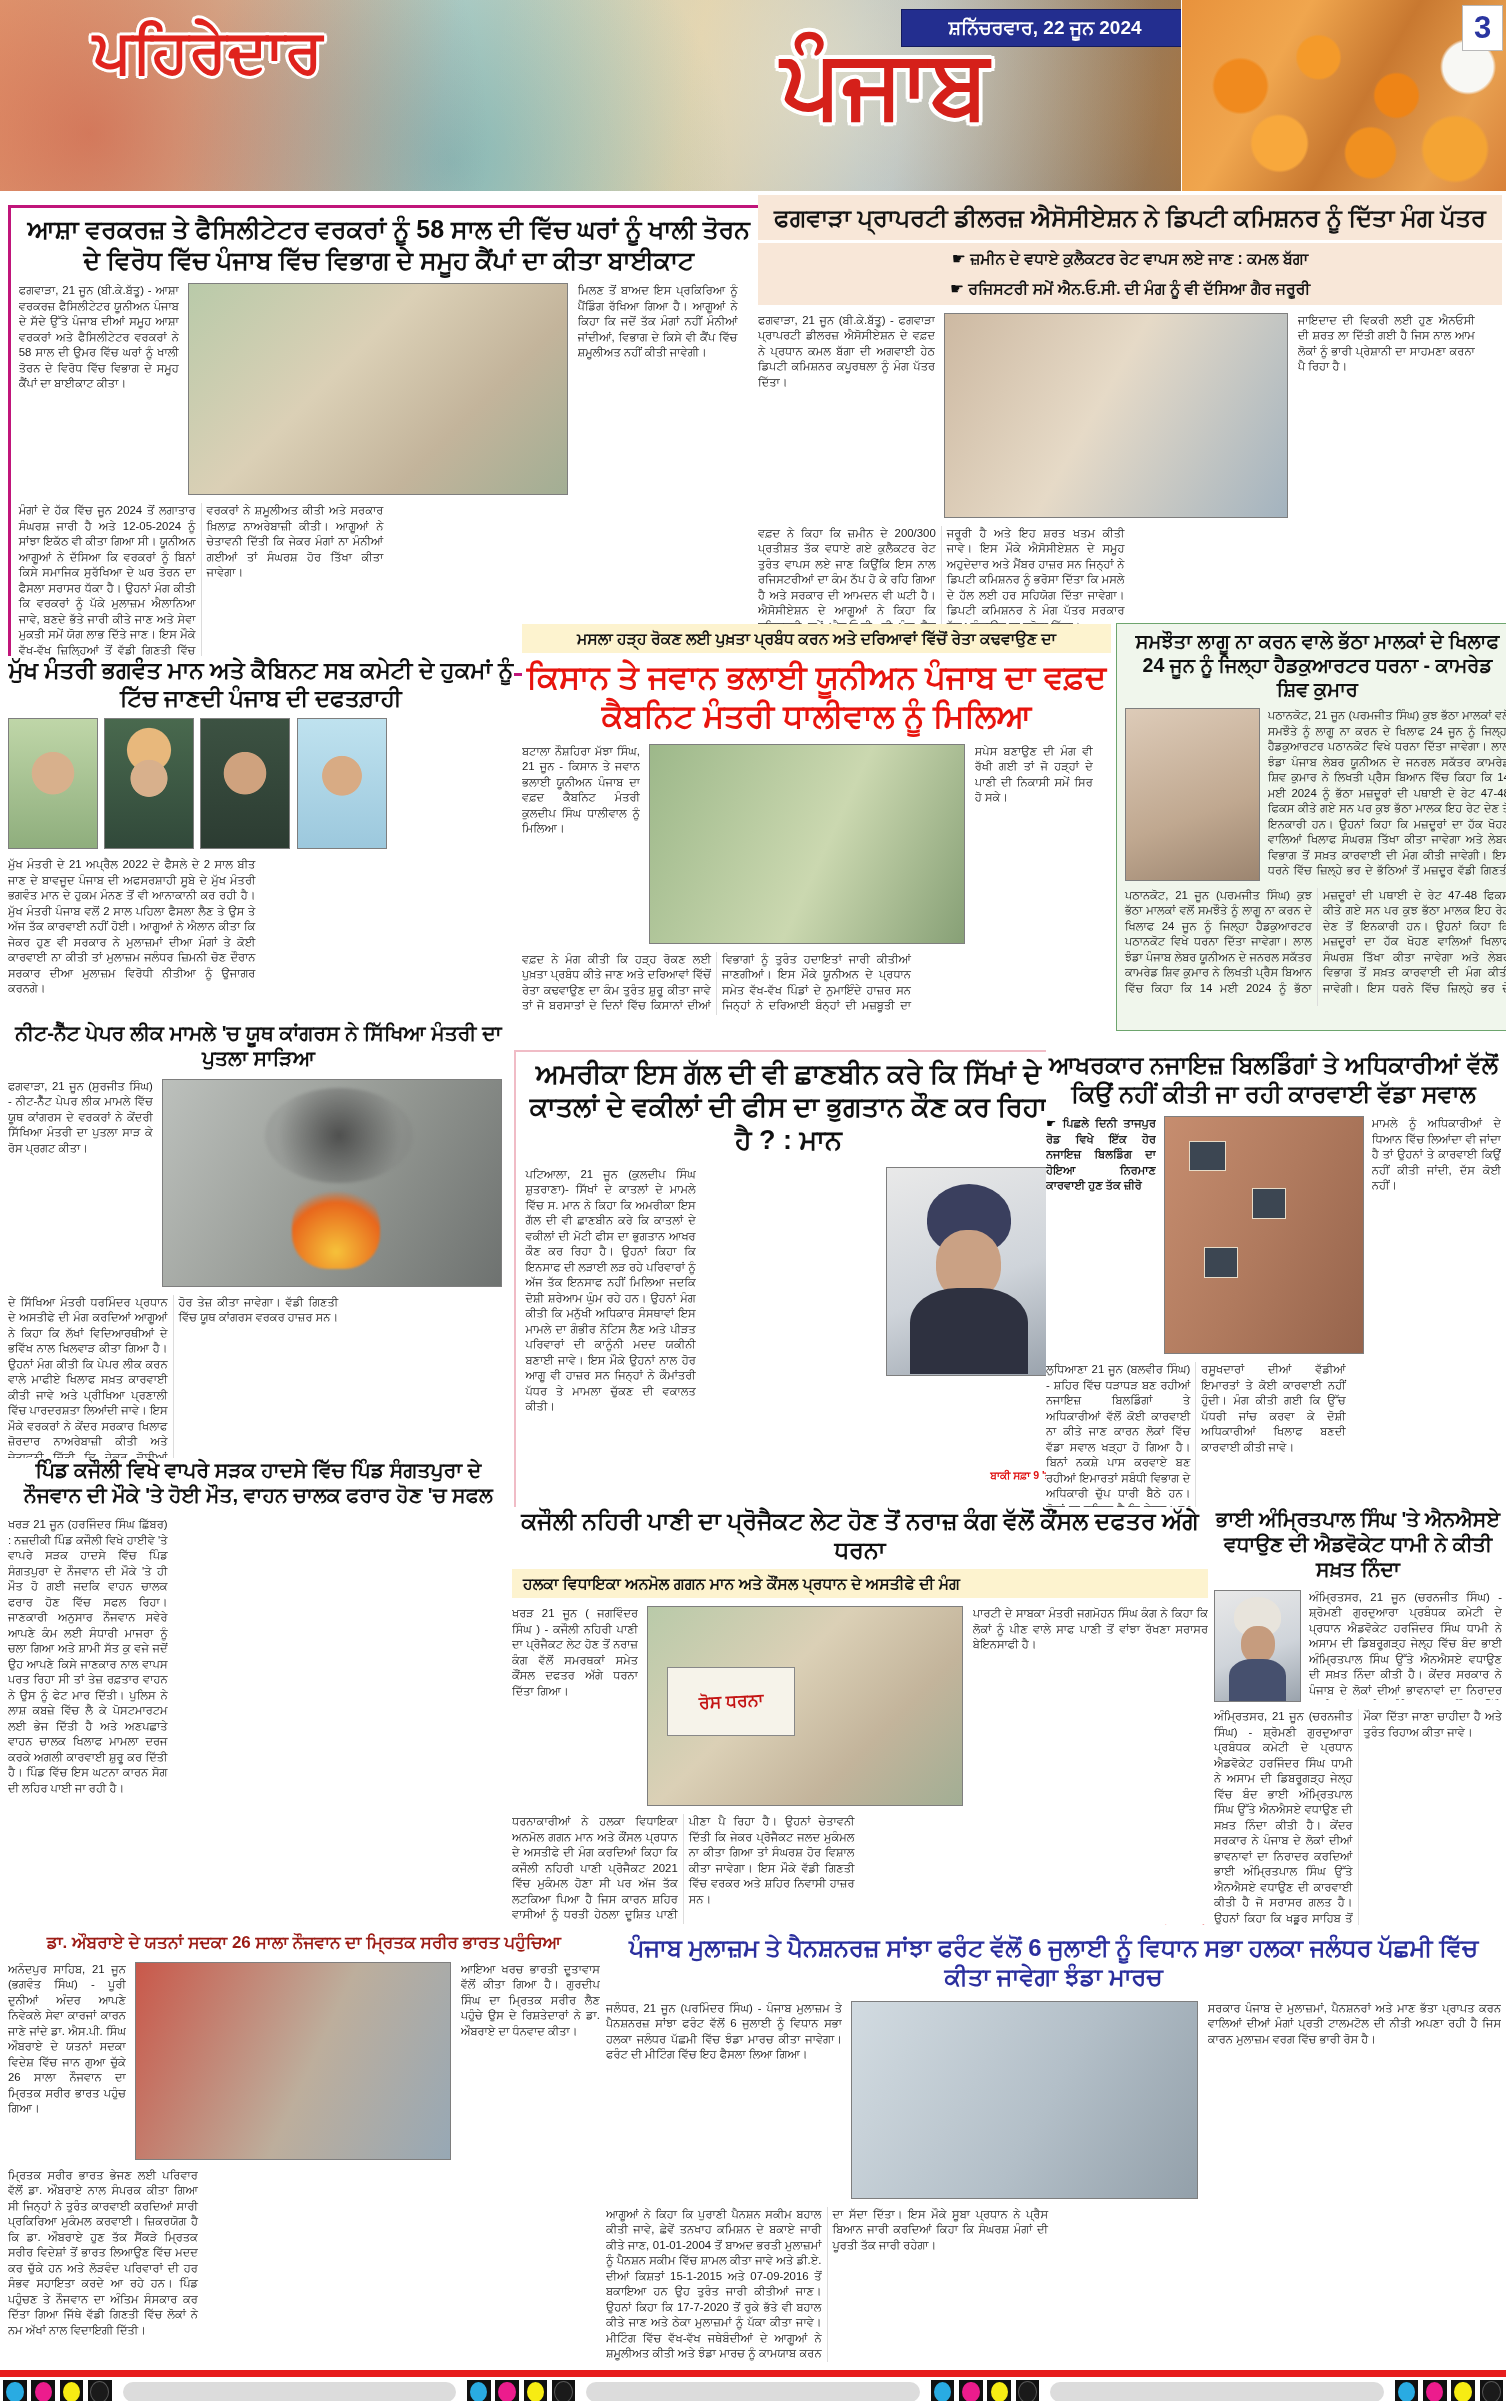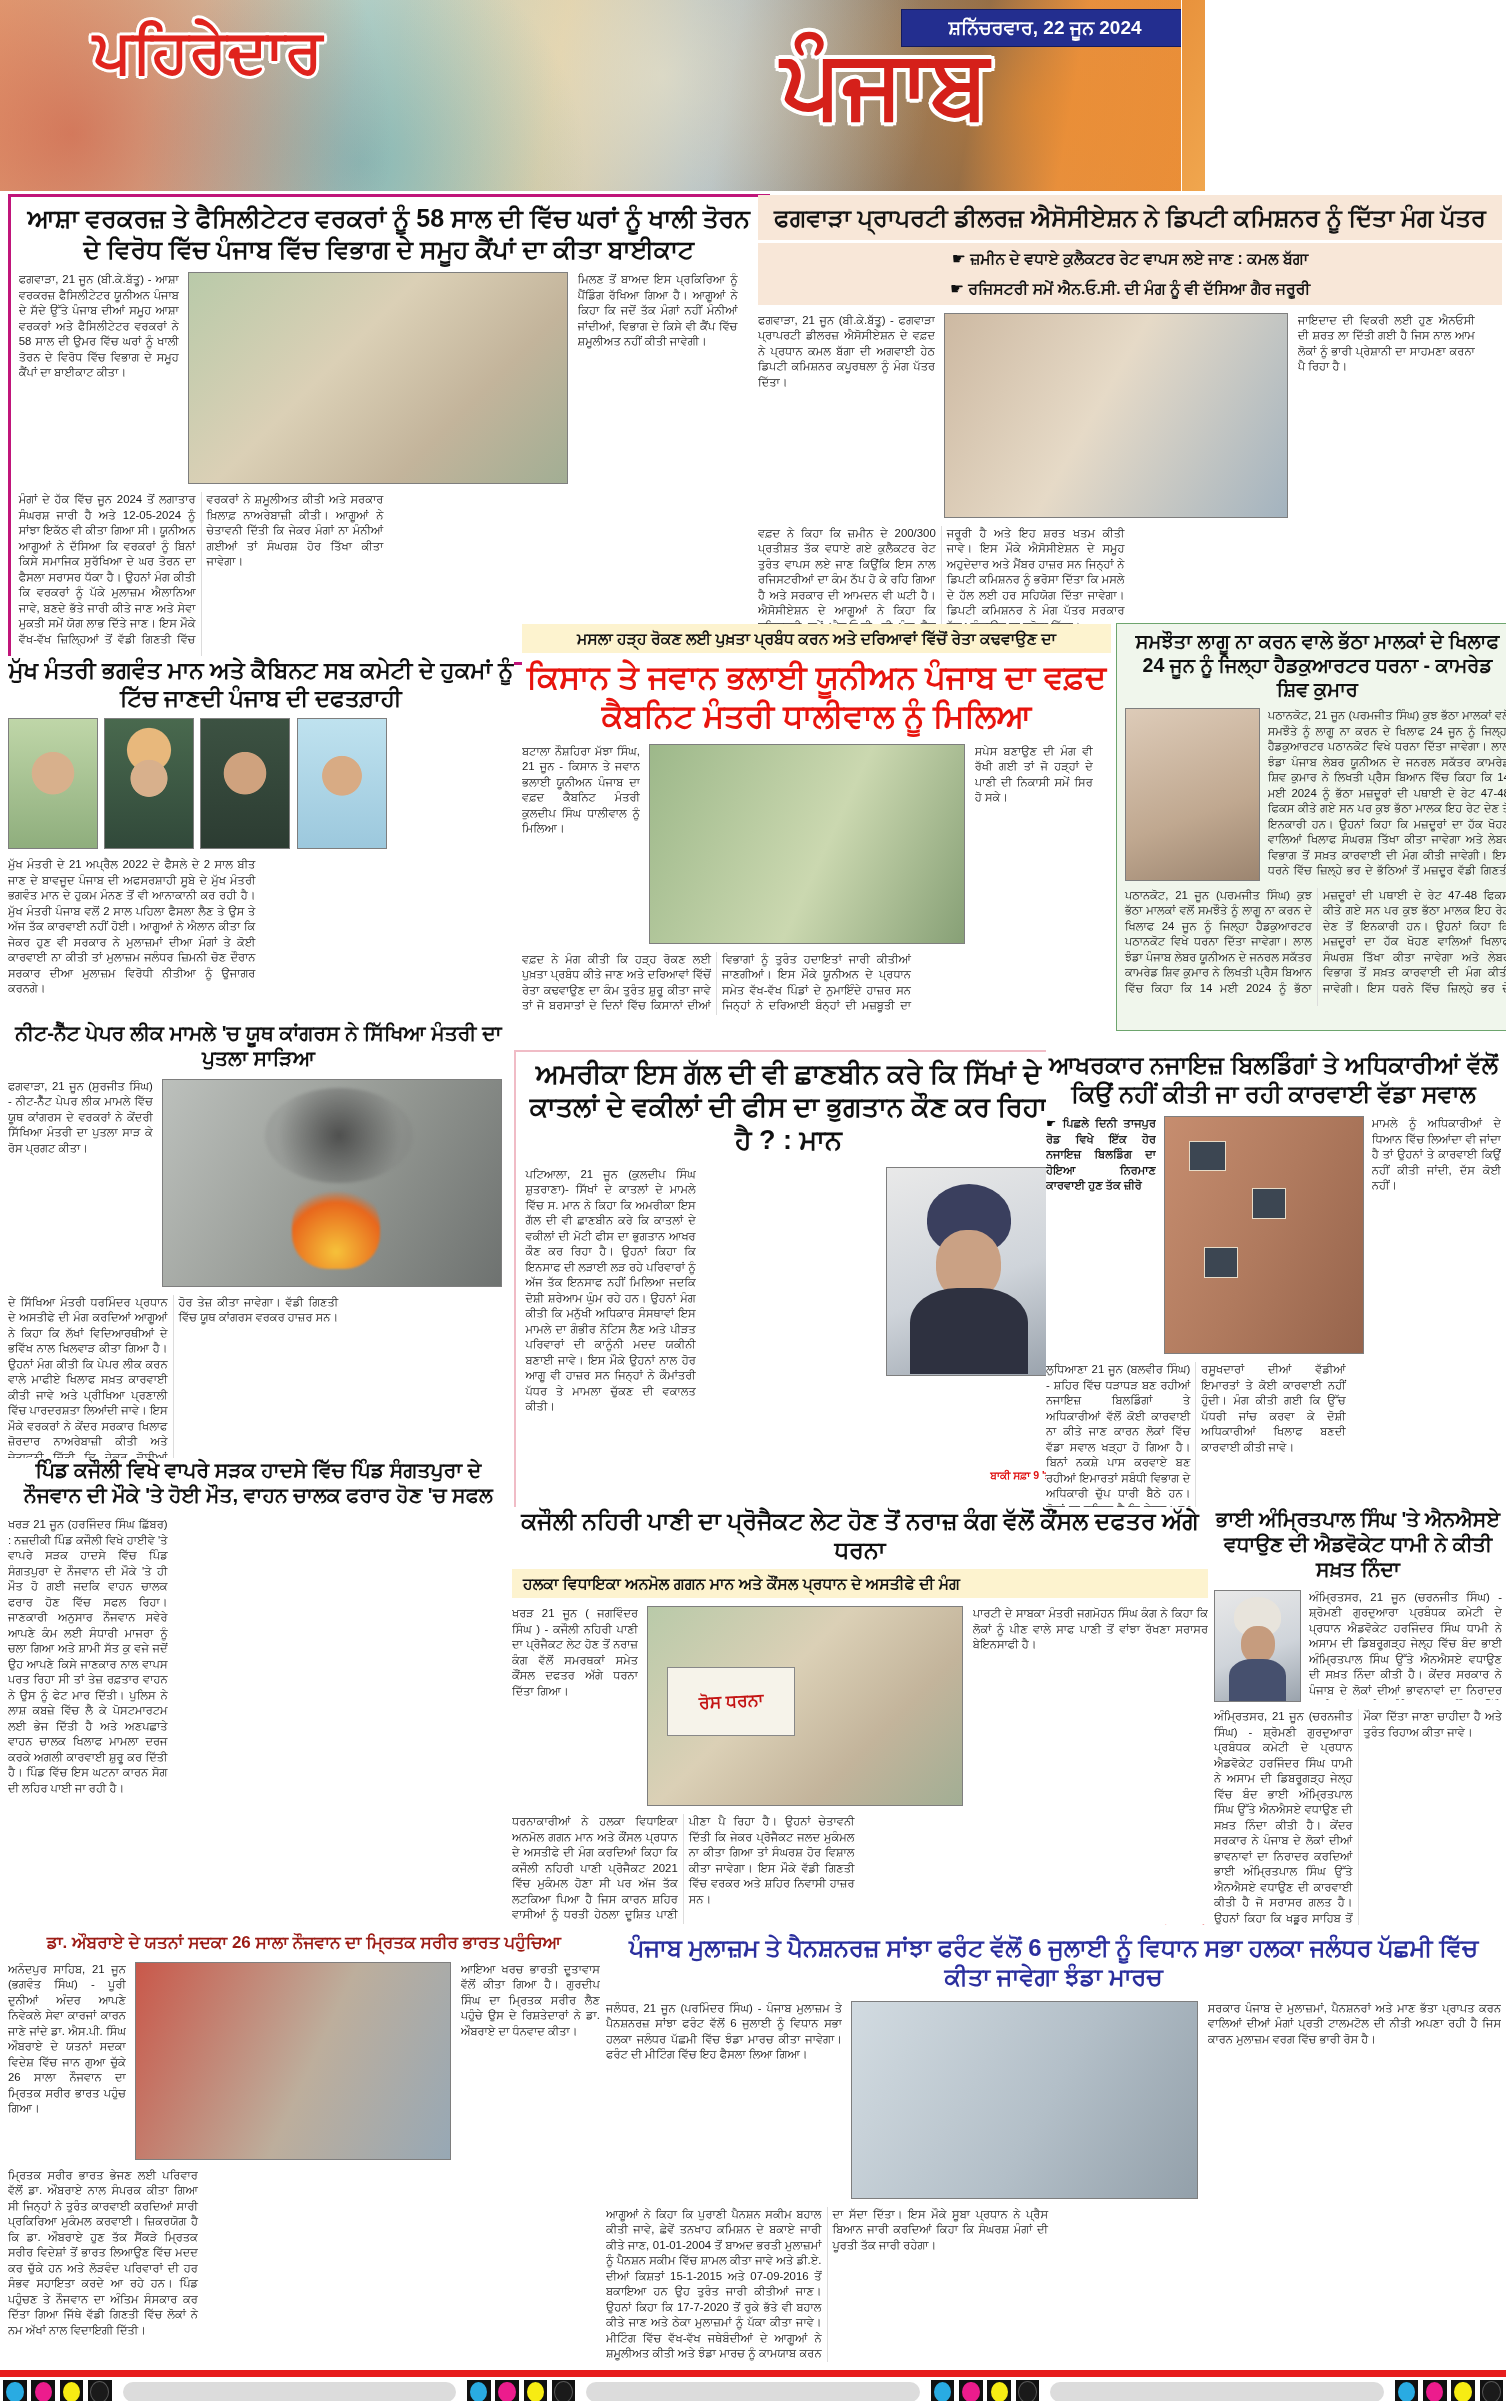--- a/index.html
+++ b/index.html
@@ -1,21 +1,21 @@
 <!DOCTYPE html>
 <html style="font-size:12.6px"><head>
 <meta charset="utf-8">
 <style>
   html,body{margin:0;padding:0;background:#e8e8e4;}
   #page{position:relative;width:1506px;height:2401px;background:#ffffff;overflow:hidden;
         font-family:"Liberation Sans","DejaVu Sans",sans-serif;color:#161616;}
   .abs{position:absolute;}
 
   
-  #masthead{left:0;top:0;width:1205px;height:191px;overflow:hidden;
+  #masthead{left:0;top:0;width:1506px;height:191px;overflow:hidden;
     background:linear-gradient(100deg,#e9b98a 0%,#d9cba8 14%,#bfd4c9 30%,#d9c9a2 46%,#9fb4c4 60%,#6f7d86 72%,#4f575e 80%,#e0924e 88%,#e88f3c 100%);}
   #masthead .wash{position:absolute;inset:0;
     background:radial-gradient(circle at 6% 70%,rgba(200,60,40,.55),transparent 28%),
                radial-gradient(circle at 30% 85%,rgba(80,160,170,.5),transparent 26%),
                radial-gradient(circle at 55% 40%,rgba(250,240,210,.55),transparent 40%),
                radial-gradient(circle at 86% 55%,rgba(240,140,40,.65),transparent 34%);}
   .logo-text{font-size:60px;font-weight:900;color:#e0231d;letter-spacing:0.8px;
     text-shadow:-2.4px -2.4px 0 #fff,2.4px -2.4px 0 #fff,-2.4px 2.4px 0 #fff,2.4px 2.4px 0 #fff,0 -3.1px 0 #fff,0 3.1px 0 #fff,-3.1px 0 0 #fff,3.1px 0 0 #fff;}
   .edition-text{font-size:94px;font-weight:900;color:#d5201a;font-family:"Liberation Serif","DejaVu Serif",serif;
     text-shadow:-3.1px -3.1px 0 #fff,3.1px -3.1px 0 #fff,-3.1px 3.1px 0 #fff,3.1px 3.1px 0 #fff,0 -3.9px 0 #fff,0 3.9px 0 #fff,-3.9px 0 0 #fff,3.9px 0 0 #fff;}
@@ -88,21 +88,21 @@
         radial-gradient(circle at 42% 30%,#f49a2a 0 9%,transparent 10%),
         radial-gradient(circle at 66% 50%,#ee8416 0 9%,transparent 10%),
         radial-gradient(circle at 88% 35%,#f8f8f4 0 8%,transparent 9%),
         radial-gradient(circle at 30% 75%,#f8a83c 0 10%,transparent 11%),
         radial-gradient(circle at 58% 80%,#f09020 0 10%,transparent 11%),
         radial-gradient(circle at 84% 78%,#f4a434 0 10%,transparent 11%);"></div>
     </div>
     <div class="abs page-num-box" style="left:1462px;top:4.7px;width:39px;height:44px;">3</div>
   </div>
 
-  <div class="abs article" style="left:7.9px;top:194px;width:740px;height:452px;border:3.1px solid #c0157a;padding:6.3px 7.9px;">
+  <div class="abs article" style="left:7.9px;top:205px;width:740px;height:452px;border:3.1px solid #c0157a;padding:6.3px 7.9px;">
     <div class="hl" style="font-size:25px;">ਆਸ਼ਾ ਵਰਕਰਜ਼ ਤੇ ਫੈਸਿਲੀਟੇਟਰ ਵਰਕਰਾਂ ਨੂੰ 58 ਸਾਲ ਦੀ ਵਿੱਚ ਘਰਾਂ ਨੂੰ ਖਾਲੀ ਤੋਰਨ ਦੇ ਵਿਰੋਧ ਵਿੱਚ ਪੰਜਾਬ ਵਿੱਚ ਵਿਭਾਗ ਦੇ ਸਮੂਹ ਕੈਂਪਾਂ ਦਾ ਕੀਤਾ ਬਾਈਕਾਟ</div>
     <div style="display:flex;gap:9.4px;margin-top:7.9px;">
       <div class="body-text" style="width:160px;height:210px;overflow:hidden;">ਫਗਵਾੜਾ, 21 ਜੂਨ (ਬੀ.ਕੇ.ਬੱਤੂ) - ਆਸ਼ਾ ਵਰਕਰਜ਼ ਫੈਸਿਲੀਟੇਟਰ ਯੂਨੀਅਨ ਪੰਜਾਬ ਦੇ ਸੱਦੇ ਉੱਤੇ ਪੰਜਾਬ ਦੀਆਂ ਸਮੂਹ ਆਸ਼ਾ ਵਰਕਰਾਂ ਅਤੇ ਫੈਸਿਲੀਟੇਟਰ ਵਰਕਰਾਂ ਨੇ 58 ਸਾਲ ਦੀ ਉਮਰ ਵਿੱਚ ਘਰਾਂ ਨੂੰ ਖਾਲੀ ਤੋਰਨ ਦੇ ਵਿਰੋਧ ਵਿੱਚ ਵਿਭਾਗ ਦੇ ਸਮੂਹ ਕੈਂਪਾਂ ਦਾ ਬਾਈਕਾਟ ਕੀਤਾ।</div>
       <div class="photo ph-crowd" style="width:378px;height:210px;"></div>
       <div class="body-text" style="width:160px;height:210px;overflow:hidden;">ਮਿਲਣ ਤੋਂ ਬਾਅਦ ਇਸ ਪ੍ਰਕਿਰਿਆ ਨੂੰ ਪੈਂਡਿੰਗ ਰੱਖਿਆ ਗਿਆ ਹੈ। ਆਗੂਆਂ ਨੇ ਕਿਹਾ ਕਿ ਜਦੋਂ ਤੱਕ ਮੰਗਾਂ ਨਹੀਂ ਮੰਨੀਆਂ ਜਾਂਦੀਆਂ, ਵਿਭਾਗ ਦੇ ਕਿਸੇ ਵੀ ਕੈਂਪ ਵਿੱਚ ਸ਼ਮੂਲੀਅਤ ਨਹੀਂ ਕੀਤੀ ਜਾਵੇਗੀ।</div>
     </div>
     <div class="body-text cols-4" style="margin-top:7.9px;height:165px;">ਮੰਗਾਂ ਦੇ ਹੱਕ ਵਿੱਚ ਜੂਨ 2024 ਤੋਂ ਲਗਾਤਾਰ ਸੰਘਰਸ਼ ਜਾਰੀ ਹੈ ਅਤੇ 12-05-2024 ਨੂੰ ਸਾਂਝਾ ਇਕੱਠ ਵੀ ਕੀਤਾ ਗਿਆ ਸੀ। ਯੂਨੀਅਨ ਆਗੂਆਂ ਨੇ ਦੱਸਿਆ ਕਿ ਵਰਕਰਾਂ ਨੂੰ ਬਿਨਾਂ ਕਿਸੇ ਸਮਾਜਿਕ ਸੁਰੱਖਿਆ ਦੇ ਘਰ ਤੋਰਨ ਦਾ ਫੈਸਲਾ ਸਰਾਸਰ ਧੱਕਾ ਹੈ। ਉਹਨਾਂ ਮੰਗ ਕੀਤੀ ਕਿ ਵਰਕਰਾਂ ਨੂੰ ਪੱਕੇ ਮੁਲਾਜ਼ਮ ਐਲਾਨਿਆ ਜਾਵੇ, ਬਣਦੇ ਭੱਤੇ ਜਾਰੀ ਕੀਤੇ ਜਾਣ ਅਤੇ ਸੇਵਾ ਮੁਕਤੀ ਸਮੇਂ ਯੋਗ ਲਾਭ ਦਿੱਤੇ ਜਾਣ। ਇਸ ਮੌਕੇ ਵੱਖ-ਵੱਖ ਜ਼ਿਲ੍ਹਿਆਂ ਤੋਂ ਵੱਡੀ ਗਿਣਤੀ ਵਿੱਚ ਵਰਕਰਾਂ ਨੇ ਸ਼ਮੂਲੀਅਤ ਕੀਤੀ ਅਤੇ ਸਰਕਾਰ ਖ਼ਿਲਾਫ਼ ਨਾਅਰੇਬਾਜ਼ੀ ਕੀਤੀ। ਆਗੂਆਂ ਨੇ ਚੇਤਾਵਨੀ ਦਿੱਤੀ ਕਿ ਜੇਕਰ ਮੰਗਾਂ ਨਾ ਮੰਨੀਆਂ ਗਈਆਂ ਤਾਂ ਸੰਘਰਸ਼ ਹੋਰ ਤਿੱਖਾ ਕੀਤਾ ਜਾਵੇਗਾ।</div>
     <div class="page-note">ਬਾਕੀ ਸਫ਼ਾ 4 'ਤੇ</div>
   </div>
 

